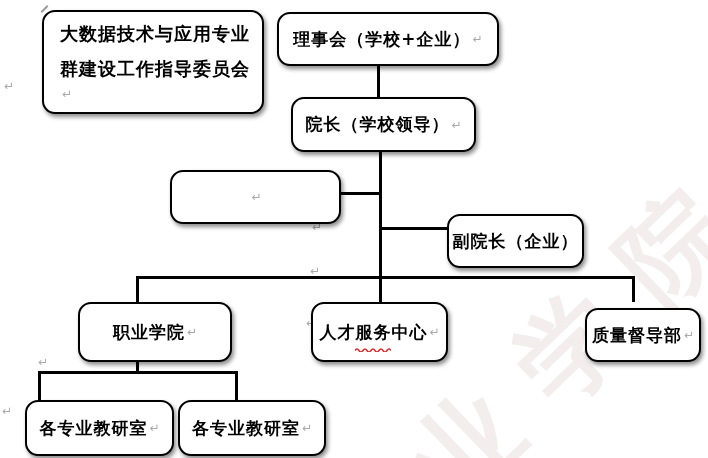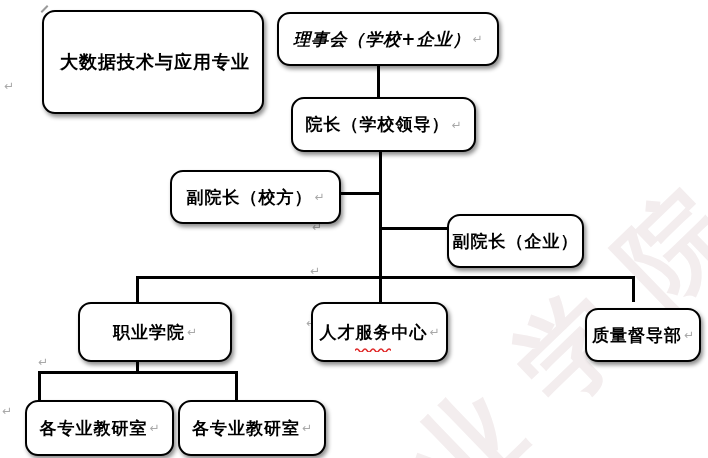--- a/index.html
+++ b/index.html
@@ -19,21 +19,21 @@
     display:flex;align-items:center;justify-content:center;
     font-weight:bold;font-size:17px;color:#000;letter-spacing:1px;z-index:2;
   }
   .pilcrow{color:#a9a9a9;font-weight:normal;font-size:12px;margin-left:2px;letter-spacing:0;}
   .mark{position:absolute;color:#a9a9a9;font-size:12px;z-index:1;line-height:1;}
   .line{position:absolute;background:#000;z-index:1;}
   .anchor{position:absolute;width:9px;height:2px;background:#9a9a9a;transform:rotate(-45deg);z-index:1;}
 
   
   #committee{left:42px;top:10px;width:222px;height:104px;flex-direction:column;align-items:flex-start;justify-content:space-evenly;padding-left:16px;font-size:18px;box-sizing:border-box;}
-  #council{left:277px;top:12px;width:218px;height:50px;font-style:italic;}
+  #council{left:277px;top:12px;width:218px;height:50px;}
   #dean{left:291px;top:97px;width:181px;height:51px;}
   #vdschool{left:170px;top:170px;width:167px;height:50px;}
   #vdent{left:447px;top:203px;width:133px;height:50px;margin-top:11px;}
   #teach{left:78px;top:302px;width:150px;height:56px;}
   #talent{left:311px;top:302px;width:133px;height:56px;}
   #quality{left:585px;top:308px;width:112px;height:50px;}
   #office1{left:25px;top:400px;width:145px;height:52px;}
   #office2{left:178px;top:400px;width:144px;height:52px;}
 
   
@@ -82,34 +82,34 @@
   <span class="mark" id="m1">↵</span>
   <span class="mark" id="m2">↵</span>
   <span class="mark" id="m3">↵</span>
   <span class="mark" id="m4">↵</span>
   <span class="mark" id="m5">↵</span>
   <span class="mark" id="m6">↵</span>
   <div class="anchor" id="anchor1"></div>
 
   <div class="node" id="committee">
     <span>大数据技术与应用专业</span>
+    <span><span>群建设工作指导委员会</span><span class="pilcrow">↵</span></span>
   </div>
 
   <div class="node" id="council">
     <span>理事会（学校+企业）</span>
     <span class="pilcrow">↵</span>
   </div>
 
   <div class="node" id="dean">
     <span>院长（学校领导）</span>
     <span class="pilcrow">↵</span>
   </div>
 
   <div class="node" id="vdschool">
-    <span>副院长（校方）</span>
     <span class="pilcrow">↵</span>
   </div>
 
   <div class="node" id="vdent">
     <span>副院长（企业）</span>
   </div>
 
   <div class="node" id="teach">
     <span>职业学院</span>
     <span class="pilcrow">↵</span>

